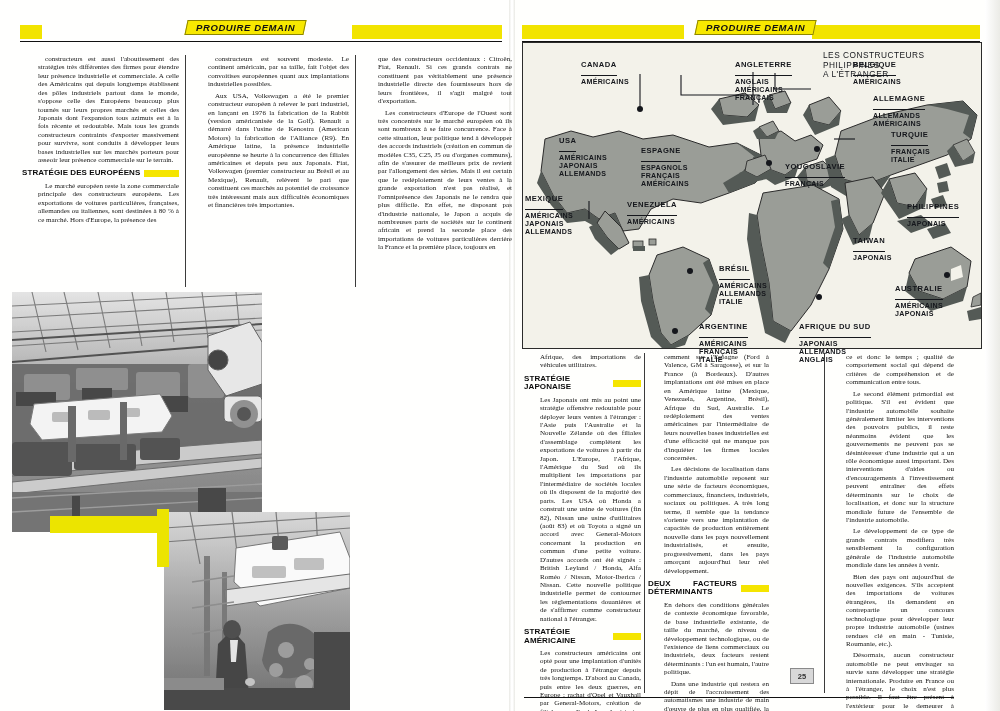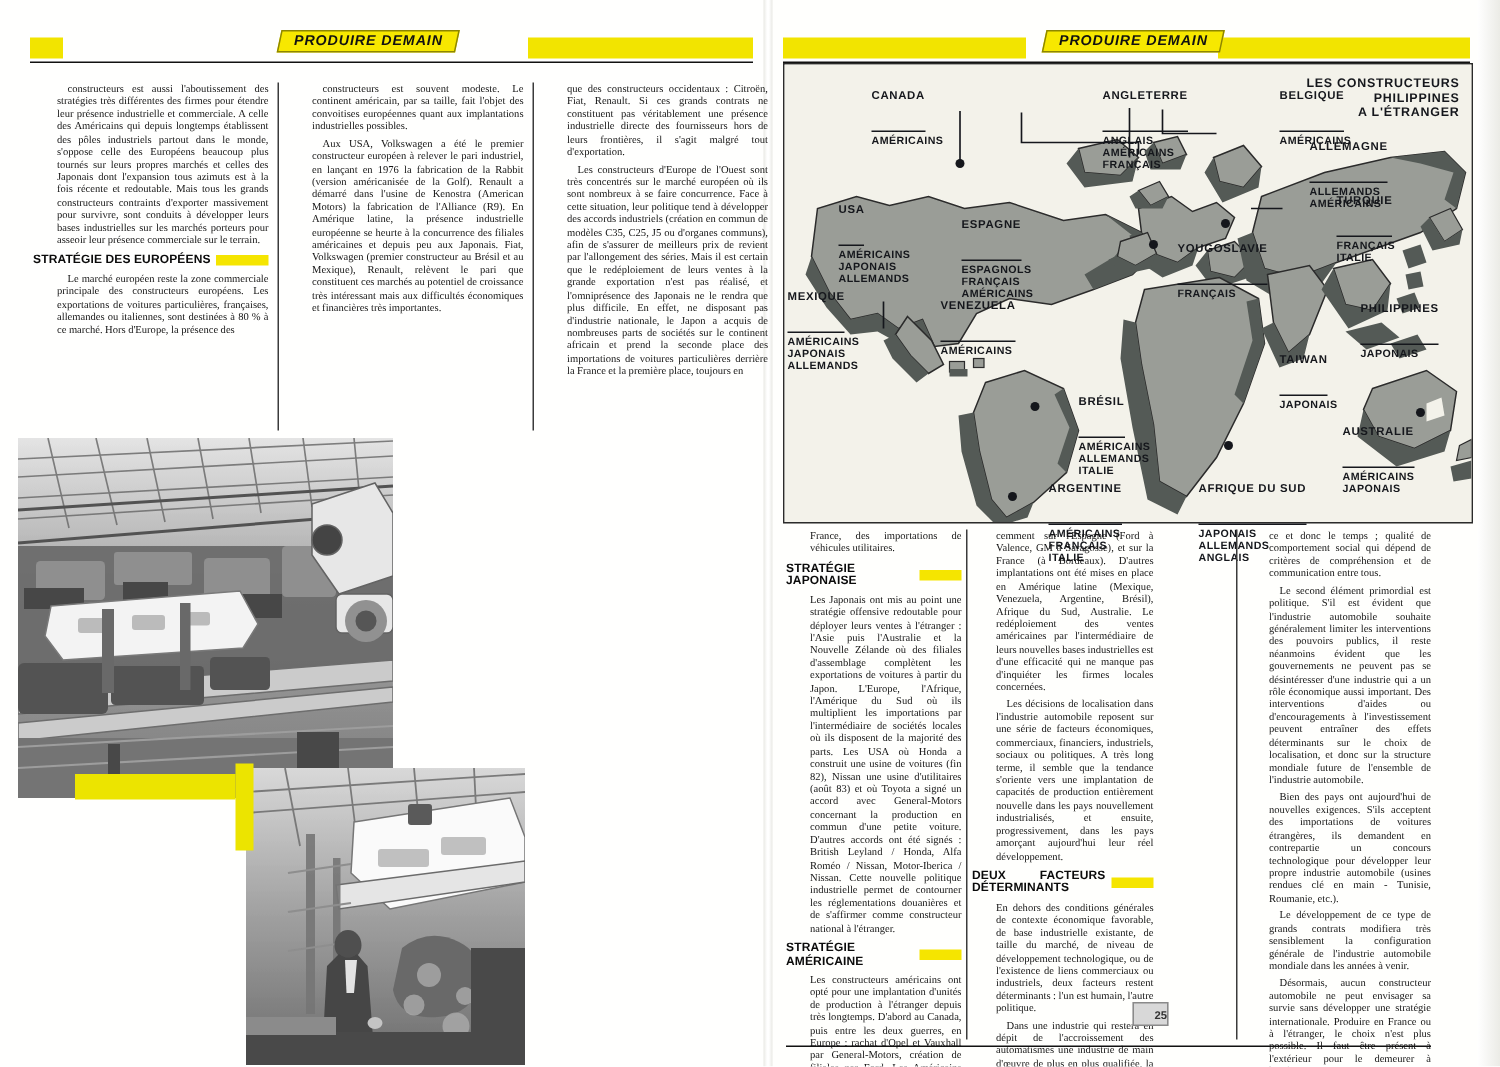--- a/index.html
+++ b/index.html
@@ -48,26 +48,26 @@
   .ph-inner{position:absolute;inset:0;}
 
   .yellow-block{position:absolute;background:#ece400;}
 
   
   .mappanel{position:absolute;background:#f3f2ea;border:1px solid #2b2b2b;}
   .mapsvg{position:absolute;left:0;top:0;}
   .maplabel{position:absolute;font-family:"Liberation Sans",sans-serif;
     color:#15171c;}
   .maplabel .ttl{font-weight:bold;font-size:7.6px;letter-spacing:.45px;
-    border-bottom:1.3px solid #15171c;padding-bottom:19px;display:inline-block;
+    border-bottom:1.3px solid #15171c;padding-bottom:6px;display:inline-block;
     white-space:nowrap;}
   .maplabel .lst{font-weight:bold;font-size:7.1px;letter-spacing:.3px;
     line-height:8.3px;margin-top:1.5px;white-space:nowrap;}
-  .maptitle{position:absolute;text-align:right;
-    font-family:"Liberation Sans",sans-serif;font-weight:bold;
+  .maptitle{position:absolute;text-align:left;
+    font-family:"Liberation Sans",sans-serif;font-weight:normal;
     font-size:8.3px;line-height:9.6px;letter-spacing:.5px;color:#15171c;}
 
   
   .folio{position:absolute;background:#d8d8d8;border:1px solid #8a8a8a;
     font-family:"Liberation Sans",sans-serif;font-size:7.5px;font-weight:bold;
     color:#333;display:flex;align-items:center;justify-content:center;}
 
   .edge{position:absolute;background:#d7d7d2;}
 </style>
 </head>
@@ -525,21 +525,21 @@
     <div class="maplabel" style="left:372px;top:234px;">
       <div class="ttl">AUSTRALIE</div>
       <div class="lst">
         <div>AMÉRICAINS</div>
         <div>JAPONAIS</div>
       </div>
     </div>
   </div>
 
   <div class="col" id="r1" style="left:524px;top:353px;width:117px;">
-      <p class="nofirst">France, des importations de véhicules utilitaires.</p>
+      <p class="nofirst">Afrique, des importations de véhicules utilitaires.</p>
       <div class="sechead">
         <span>STRATÉGIE JAPONAISE</span>
         <span class="hl"></span>
       </div>
       <p class="nofirst">Les Japonais ont mis au point une stratégie offensive redoutable pour déployer leurs ventes à l'étranger : l'Asie puis l'Australie et la Nouvelle Zélande où des filiales d'assemblage complètent les exportations de voitures à partir du Japon. L'Europe, l'Afrique, l'Amérique du Sud où ils multiplient les importations par l'intermédiaire de sociétés locales où ils disposent de la majorité des parts. Les USA où Honda a construit une usine de voitures (fin 82), Nissan une usine d'utilitaires (août 83) et où Toyota a signé un accord avec General-Motors concernant la production en commun d'une petite voiture. D'autres accords ont été signés : British Leyland / Honda, Alfa Roméo / Nissan, Motor-Iberica / Nissan. Cette nouvelle politique industrielle permet de contourner les réglementations douanières et de s'affirmer comme constructeur national à l'étranger.</p>
       <div class="sechead">
         <span>STRATÉGIE AMÉRICAINE</span>
         <span class="hl"></span>
       </div>
       <p class="nofirst">Les constructeurs américains ont opté pour une implantation d'unités de production à l'étranger depuis très longtemps. D'abord au Canada, puis entre les deux guerres, en Europe : rachat d'Opel et Vauxhall par General-Motors, création de filiales par Ford. Les Américains ont axé leur politique sur la Grande-Bretagne et l'Allemagne, puis plus ré-</p>
@@ -550,31 +550,31 @@
       <div class="sechead">
         <span>DEUX FACTEURS DÉTERMINANTS</span>
         <span class="hl"></span>
       </div>
       <p class="nofirst">En dehors des conditions générales de contexte économique favorable, de base industrielle existante, de taille du marché, de niveau de développement technologique, ou de l'existence de liens commerciaux ou industriels, deux facteurs restent déterminants : l'un est humain, l'autre politique.</p>
       <p>Dans une industrie qui restera en dépit de l'accroissement des automatismes une industrie de main d'œuvre de plus en plus qualifiée, la qualité de la main d'œuvre est essentielle : qualité professionnelle qui s'acquiert avec l'expérien-</p>
     </div>
   <div class="col" id="r3" style="left:830px;top:353px;width:124px;">
       <p class="nofirst">ce et donc le temps ; qualité de comportement social qui dépend de critères de compréhension et de communication entre tous.</p>
       <p>Le second élément primordial est politique. S'il est évident que l'industrie automobile souhaite généralement limiter les interventions des pouvoirs publics, il reste néanmoins évident que les gouvernements ne peuvent pas se désintéresser d'une industrie qui a un rôle économique aussi important. Des interventions d'aides ou d'encouragements à l'investissement peuvent entraîner des effets déterminants sur le choix de localisation, et donc sur la structure mondiale future de l'ensemble de l'industrie automobile.</p>
+      <p>Le développement de ce type de grands contrats modifiera très sensiblement la configuration générale de l'industrie automobile mondiale dans les années à venir.</p>
       <p>Bien des pays ont aujourd'hui de nouvelles exigences. S'ils acceptent des importations de voitures étrangères, ils demandent en contrepartie un concours technologique pour développer leur propre industrie automobile (usines rendues clé en main - Tunisie, Roumanie, etc.).</p>
-      <p>Le développement de ce type de grands contrats modifiera très sensiblement la configuration générale de l'industrie automobile mondiale dans les années à venir.</p>
       <p>Désormais, aucun constructeur automobile ne peut envisager sa survie sans développer une stratégie internationale. Produire en France ou à l'étranger, le choix n'est plus possible. Il faut être présent à l'extérieur pour le demeurer à l'intérieur.</p>
     </div>
 
   <div class="vrule" style="left:644px;top:353px;height:340px;"></div>
   <div class="vrule" style="left:824px;top:353px;height:340px;"></div>
   <div class="rule-under" style="left:524px;top:697px;width:430px;"></div>
 
   <div class="col" id="r2b" style="left:772px;top:353px;width:50px;"></div>
 
-  <div class="folio" style="left:755px;top:668px;width:22px;height:14px;justify-content:flex-end;">
+  <div class="folio" style="left:790px;top:668px;width:22px;height:14px;">
     <span>25</span>
   </div>
 
   <div class="edge" style="left:985px;top:0;width:15px;height:711px;
               background:linear-gradient(to right,#ffffff,#ebebe6);"></div>
 
 </div>
 
 </body></html>

